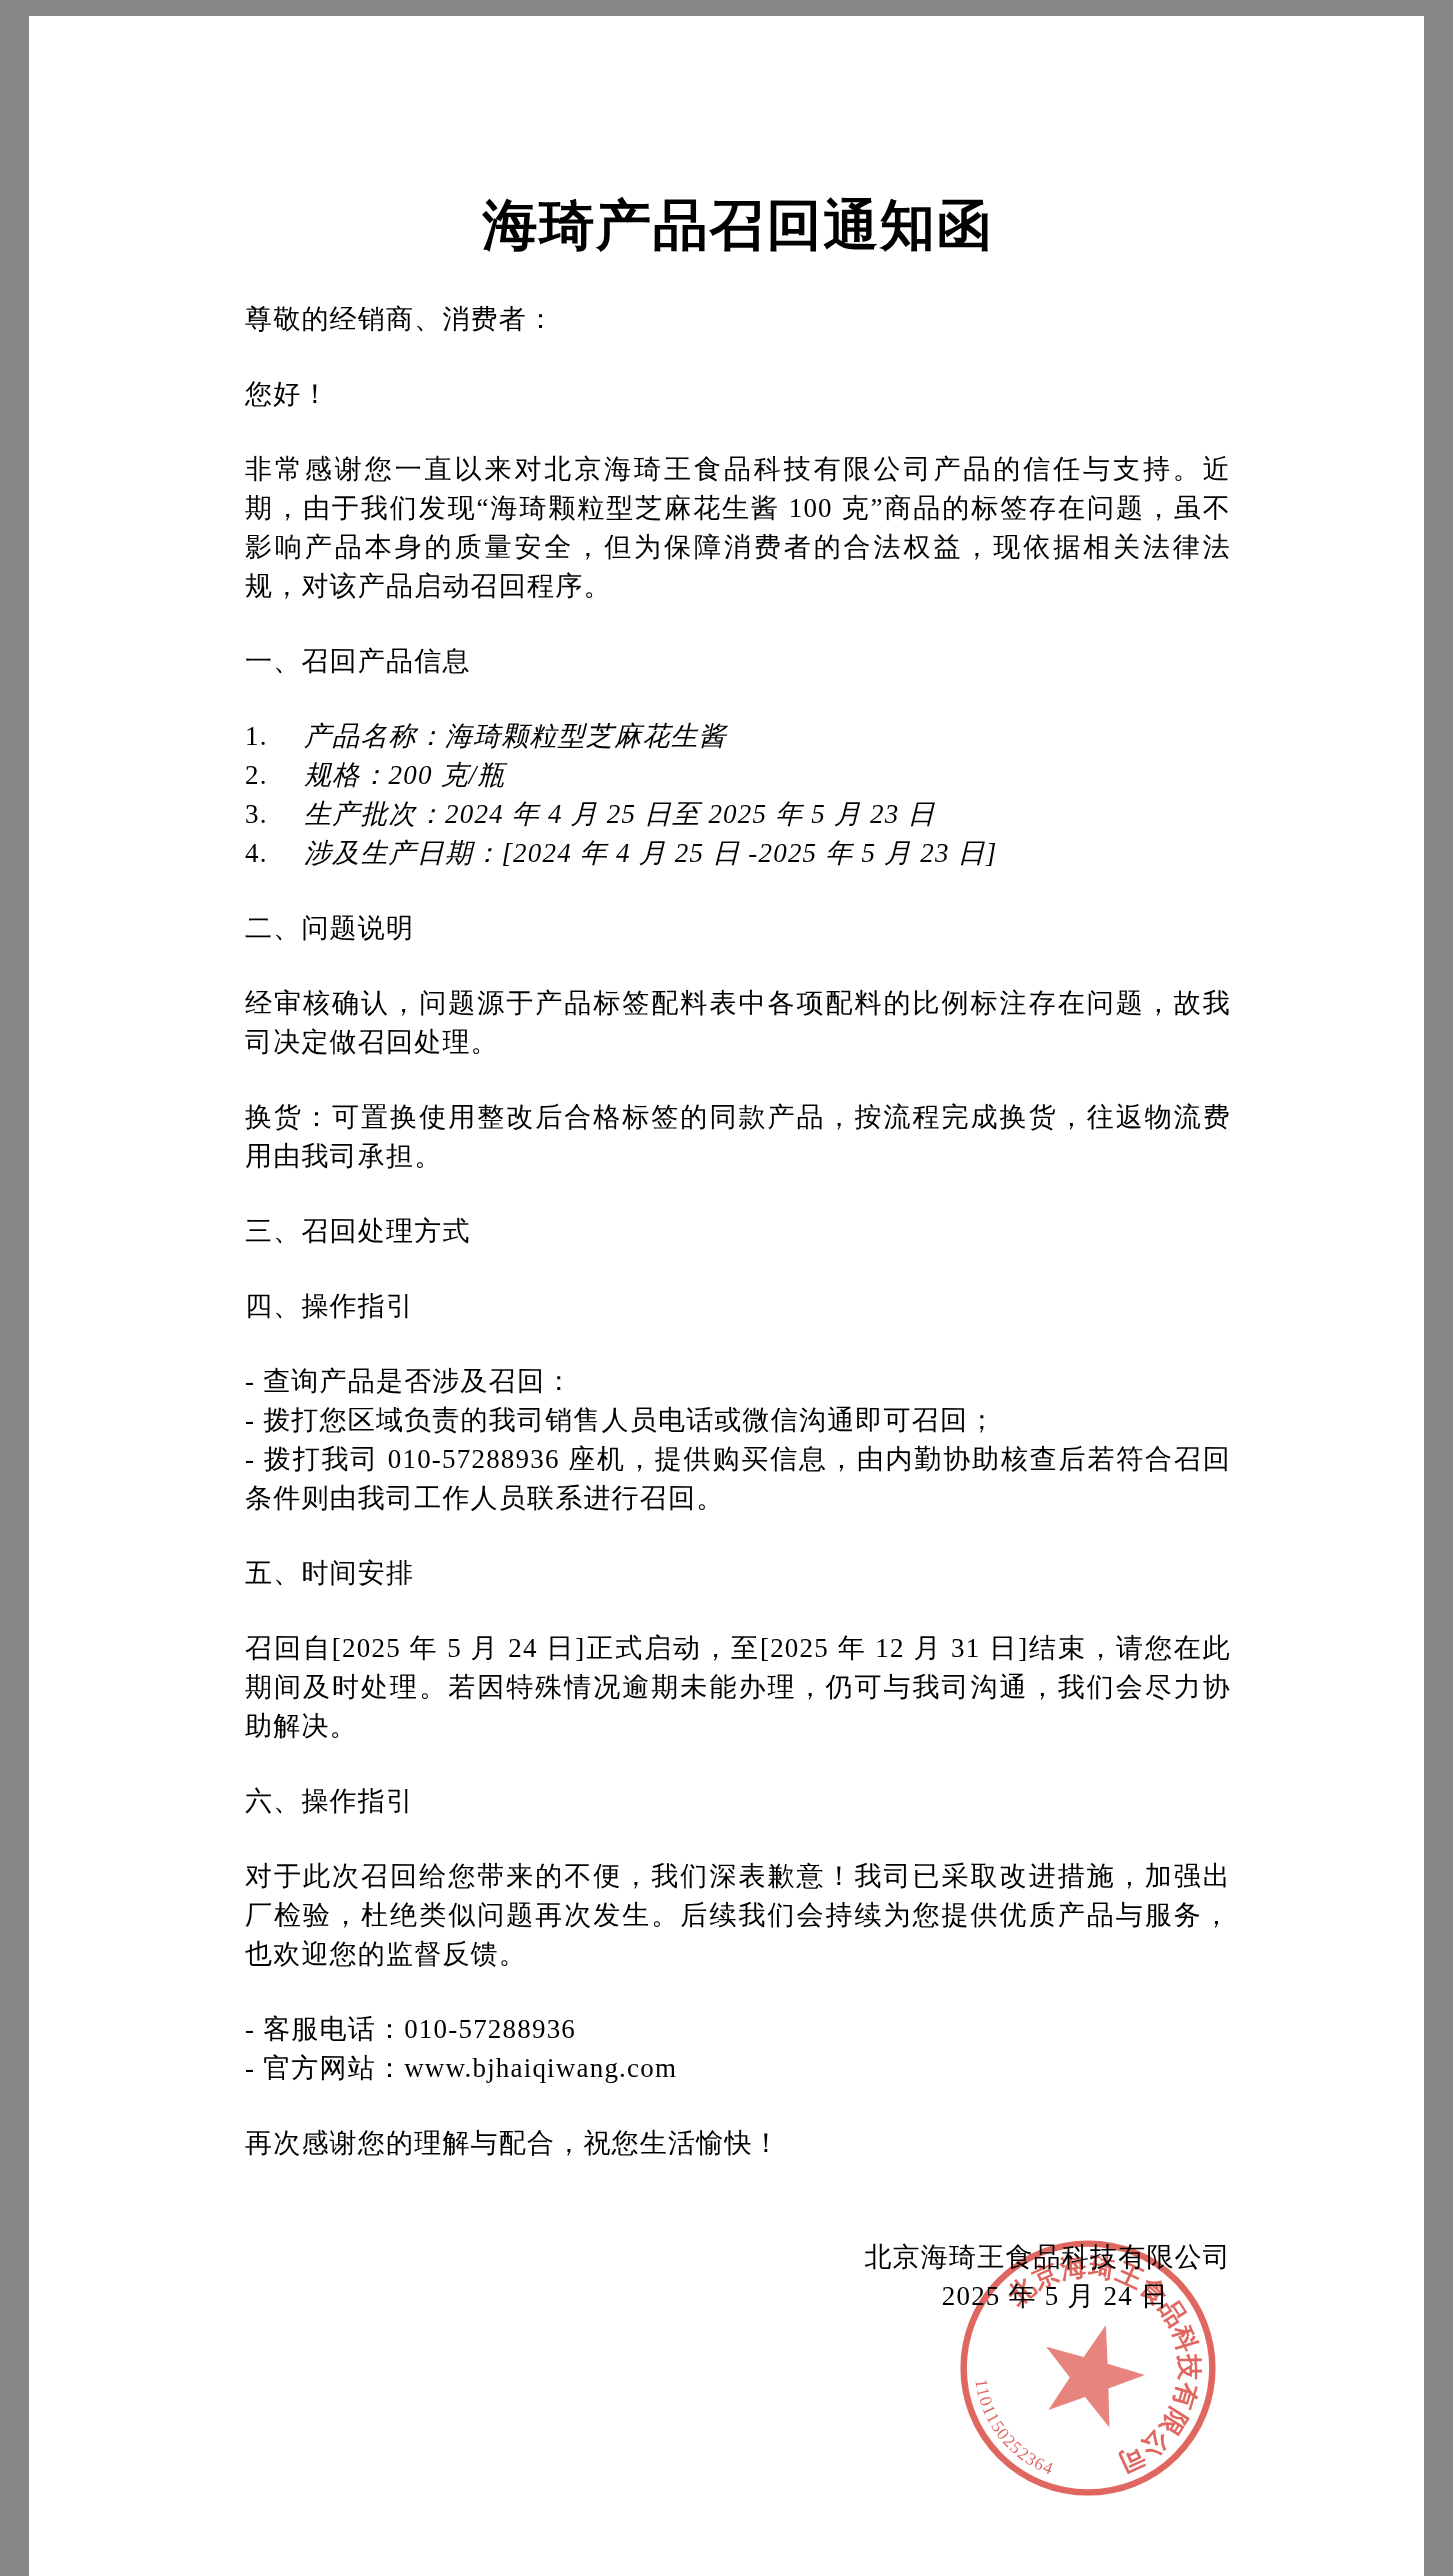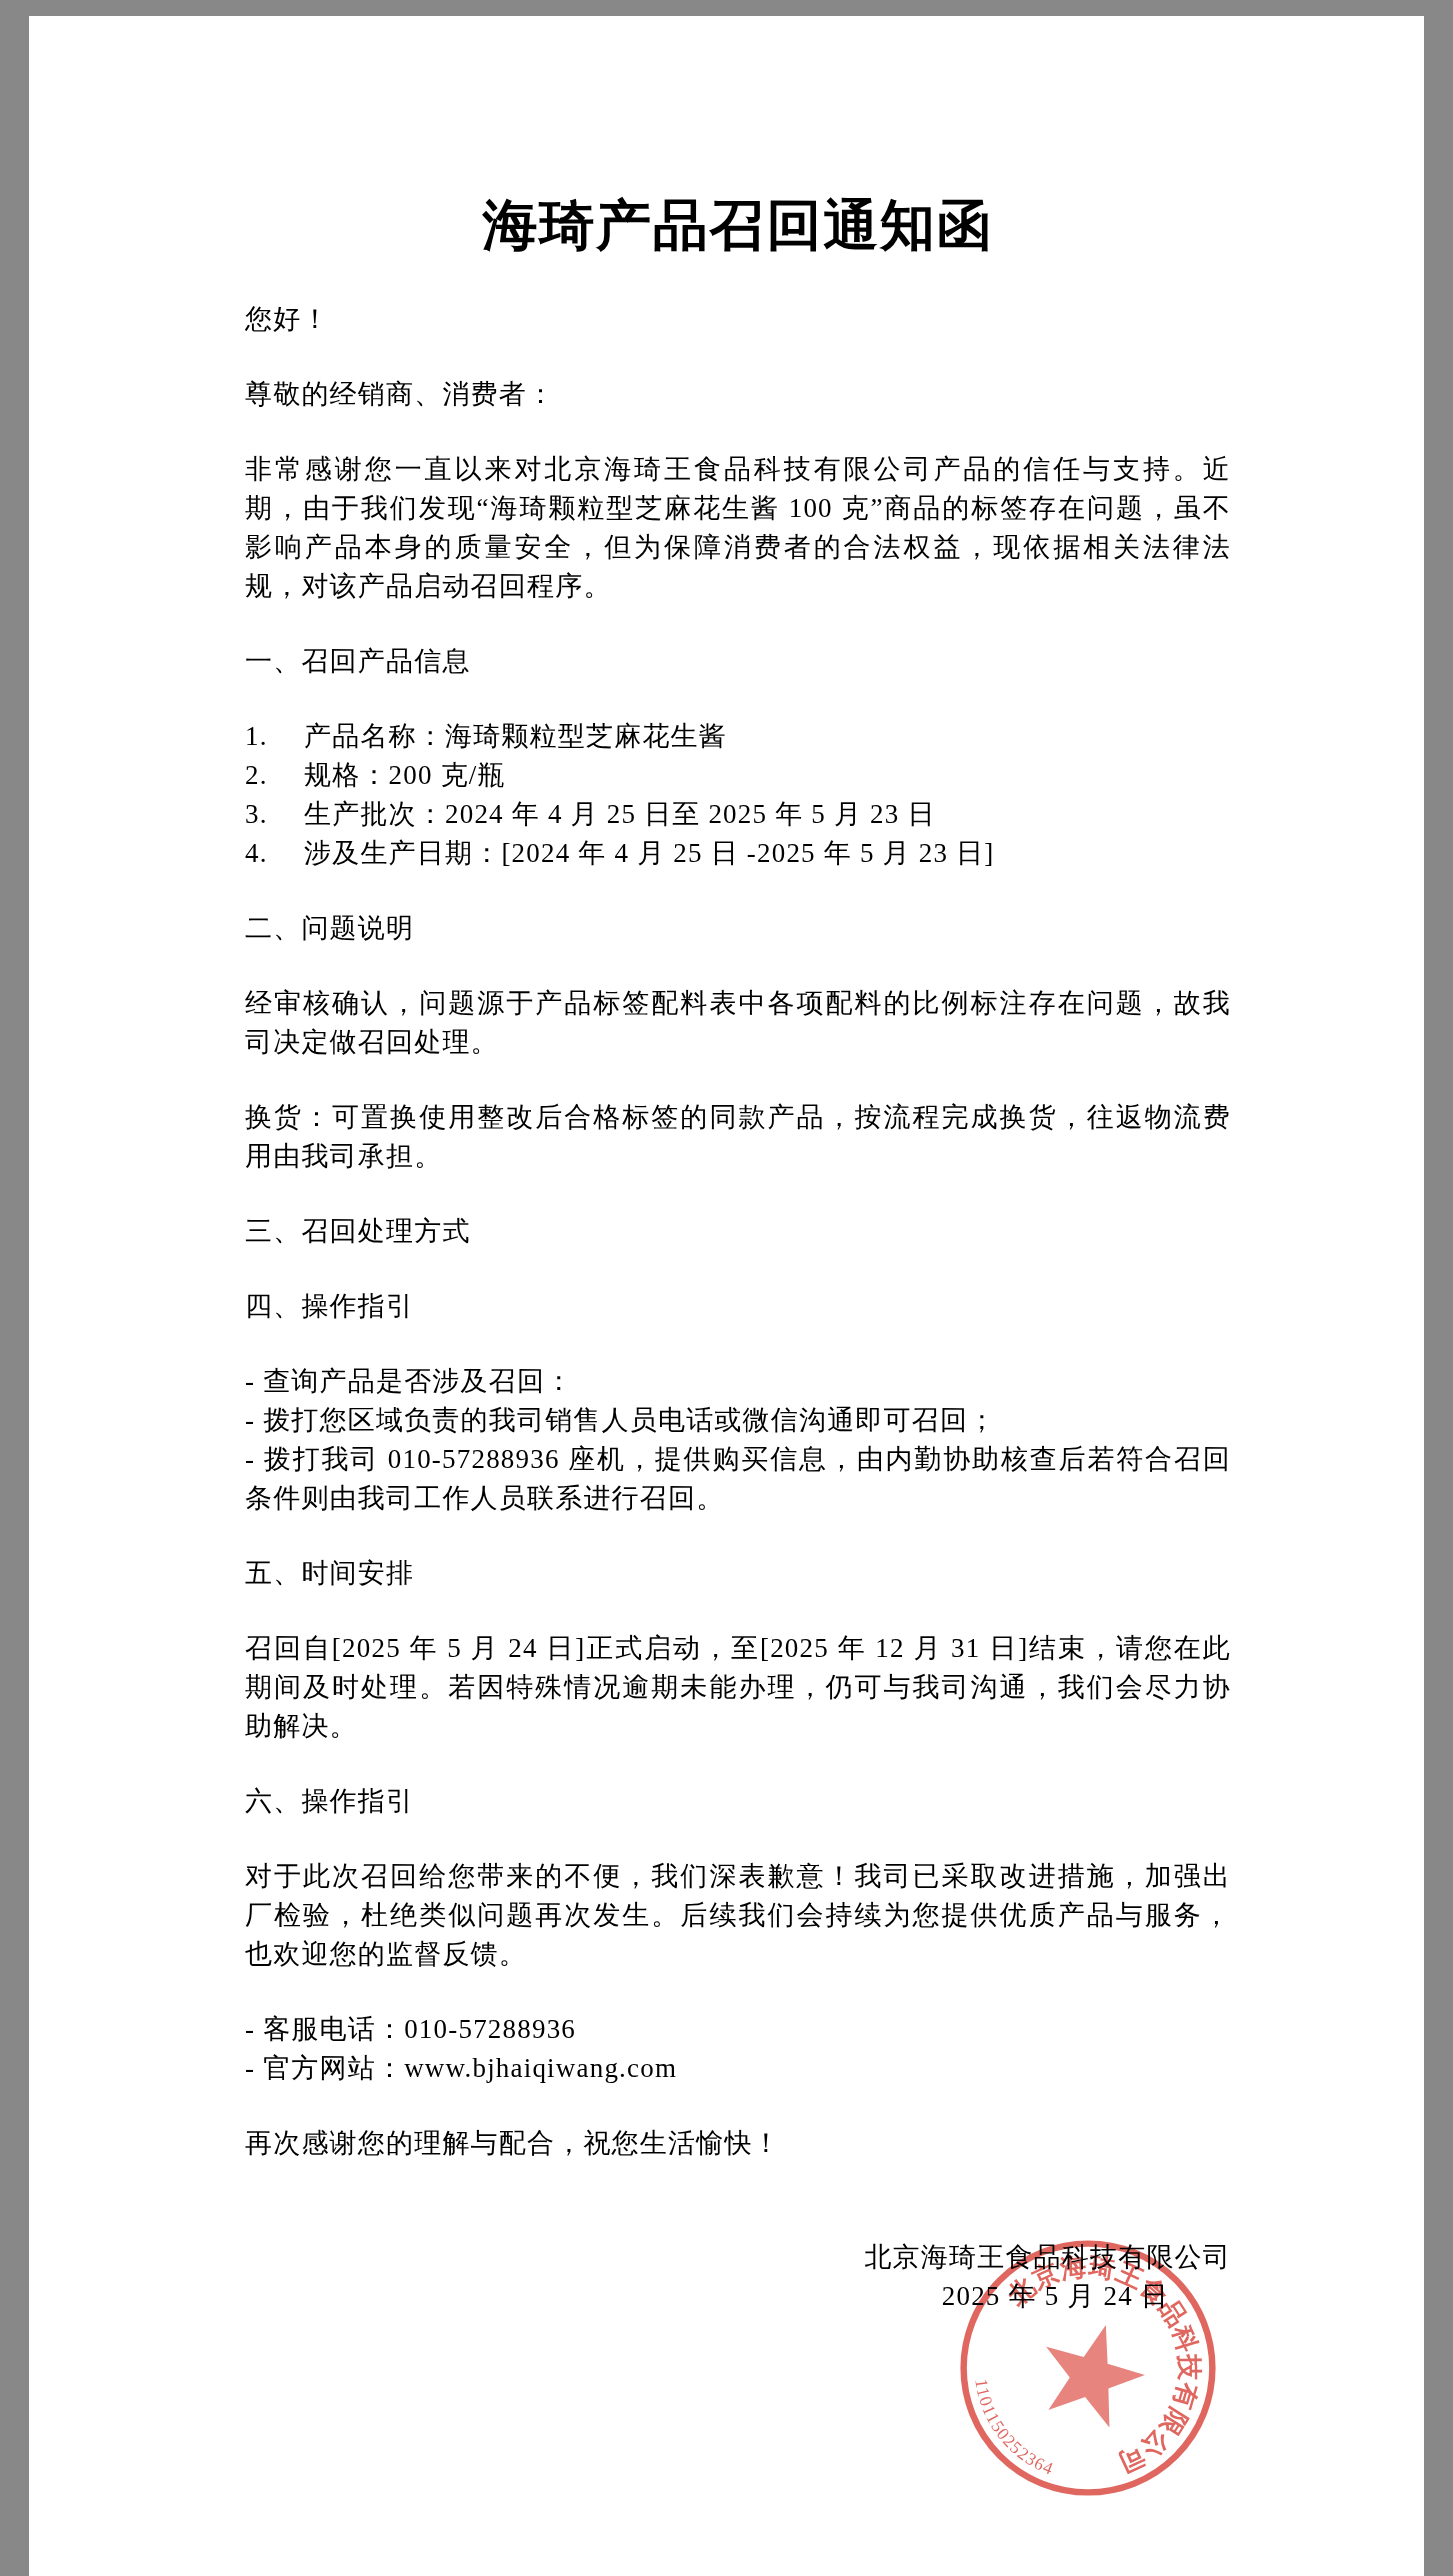--- a/index.html
+++ b/index.html
@@ -25,21 +25,21 @@
   }
   .block{
     font-size:27px;
     line-height:39px;
     letter-spacing:1.2px;
     margin:36px 0;
   }
   .just{text-align:justify;}
   .olrow{display:flex;align-items:flex-start;}
   .olrow .marker{flex:0 0 59px;width:59px;}
-  .olrow .li-text{flex:1 1 auto;}
+  .olrow .li-text{flex:1 1 auto;font-style:italic;}
   .siggroup{
     margin-top:75px;
     text-align:right;
     position:relative;
     z-index:2;
   }
   .sig-line{
     font-size:27px;
     line-height:39px;
     letter-spacing:1.2px;
@@ -67,23 +67,23 @@
   }
 </style>
 </head>
 <body>
 
 <div class="page">
   <div class="content">
 
     <h1 class="doc-title">海琦产品召回通知函</h1>
 
+    <p class="block">尊敬的经销商、消费者：</p>
+
     <p class="block">您好！</p>
-
-    <p class="block">尊敬的经销商、消费者：</p>
 
     <p class="block just">非常感谢您一直以来对北京海琦王食品科技有限公司产品的信任与支持。近期，由于我们发现“海琦颗粒型芝麻花生酱 100 克”商品的标签存在问题，虽不影响产品本身的质量安全，但为保障消费者的合法权益，现依据相关法律法规，对该产品启动召回程序。</p>
 
     <p class="block">一、召回产品信息</p>
 
     <div class="block">
       <div class="olrow">
         <span class="marker">1.</span>
         <span class="li-text">产品名称：海琦颗粒型芝麻花生酱</span>
       </div>

